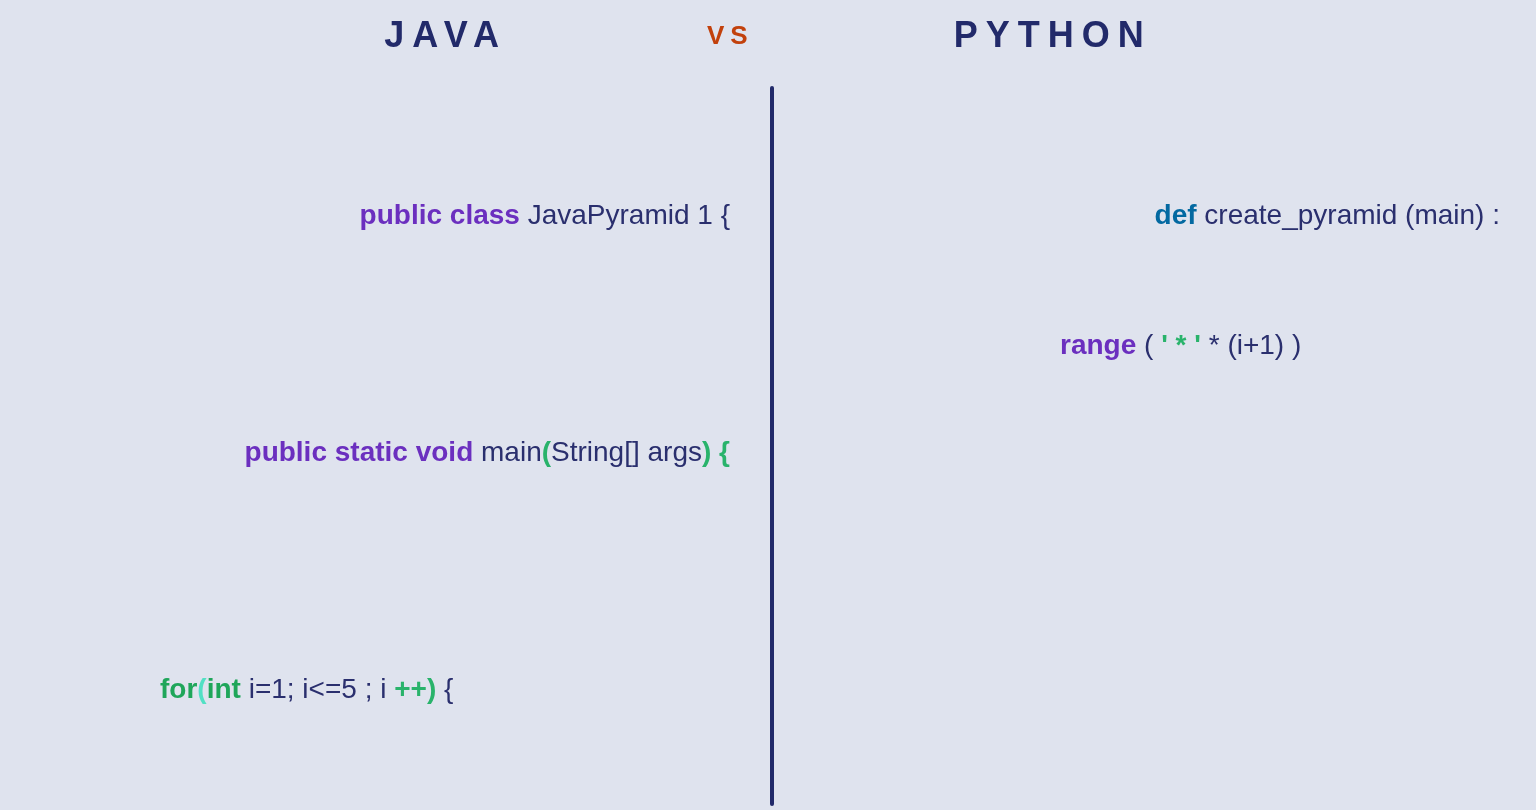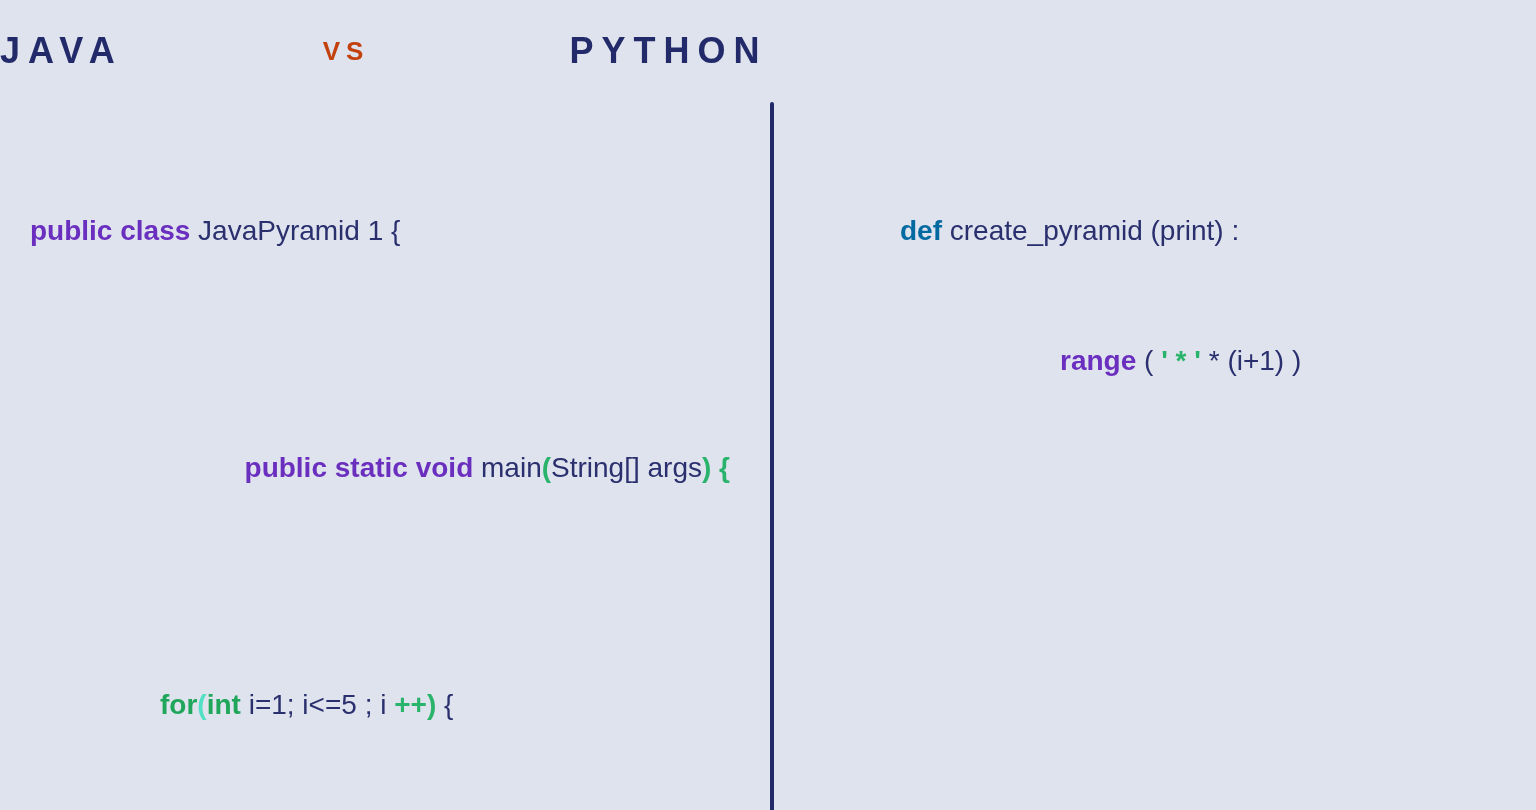--- a/index.html
+++ b/index.html
@@ -11,22 +11,23 @@
     overflow: hidden;
   }
   .wrap {
     width: 100%;
     height: 100%;
     display: flex;
     flex-direction: column;
   }
   .header {
     display: flex;
+    justify-content: center;
     align-items: center;
-    padding-top: 30px;
+    padding-top: 14px;
     padding-bottom: 40px;
     gap: 200px;
   }
   .htitle {
     font-size: 36px;
     font-weight: 800;
     color: #222a6a;
     letter-spacing: 8px;
   }
   .vs {
@@ -67,21 +68,21 @@
     line-height: 1.55;
     color: #2a2f6e;
     white-space: pre;
   }
   .k-purple { color: #6b2fbf; font-weight: 700; }
   .k-navy { color: #2a2f6e; }
   .k-green { color: #1fa65a; font-weight: 700; }
   .k-green-l-b { color: #29b36b; font-weight: 700; }
   .k-teal { color: #52e0c4; font-weight: 700; }
   .k-yellow { color: #0369a1; font-weight: 700; }
-  .sp0 { padding-left: 0; }
+  .sp0 { padding-left: 0; text-align: right; }
   .sp1 { padding-left: 60px; text-align: right; }
   .sp2 { padding-left: 130px; }
   .sp5 { padding-left: 80px; }
   .sp6 { padding-left: 160px; }
   .line { display: block; }
   .gap { height: 20px; }
 </style>
 </head>
 <body>
 
@@ -108,17 +109,17 @@
       
       
       
       
       
       
       
     </div>
 
     <div class="col-right code">
-      <span class="line sp0"><span class="k-yellow">def </span><span class="k-navy">create_pyramid (print) :</span></span>
+      <span class="line sp0"><span class="k-yellow">def </span><span class="k-navy">create_pyramid (main) :</span></span>
       <span class="line sp6"><span class="k-purple">range </span><span class="k-navy">( </span><span class="k-green-l-b">' * ' </span><span class="k-navy">* (i+1) )</span></span>
     </div>
   </div>
 </div>
 
 </body></html>

